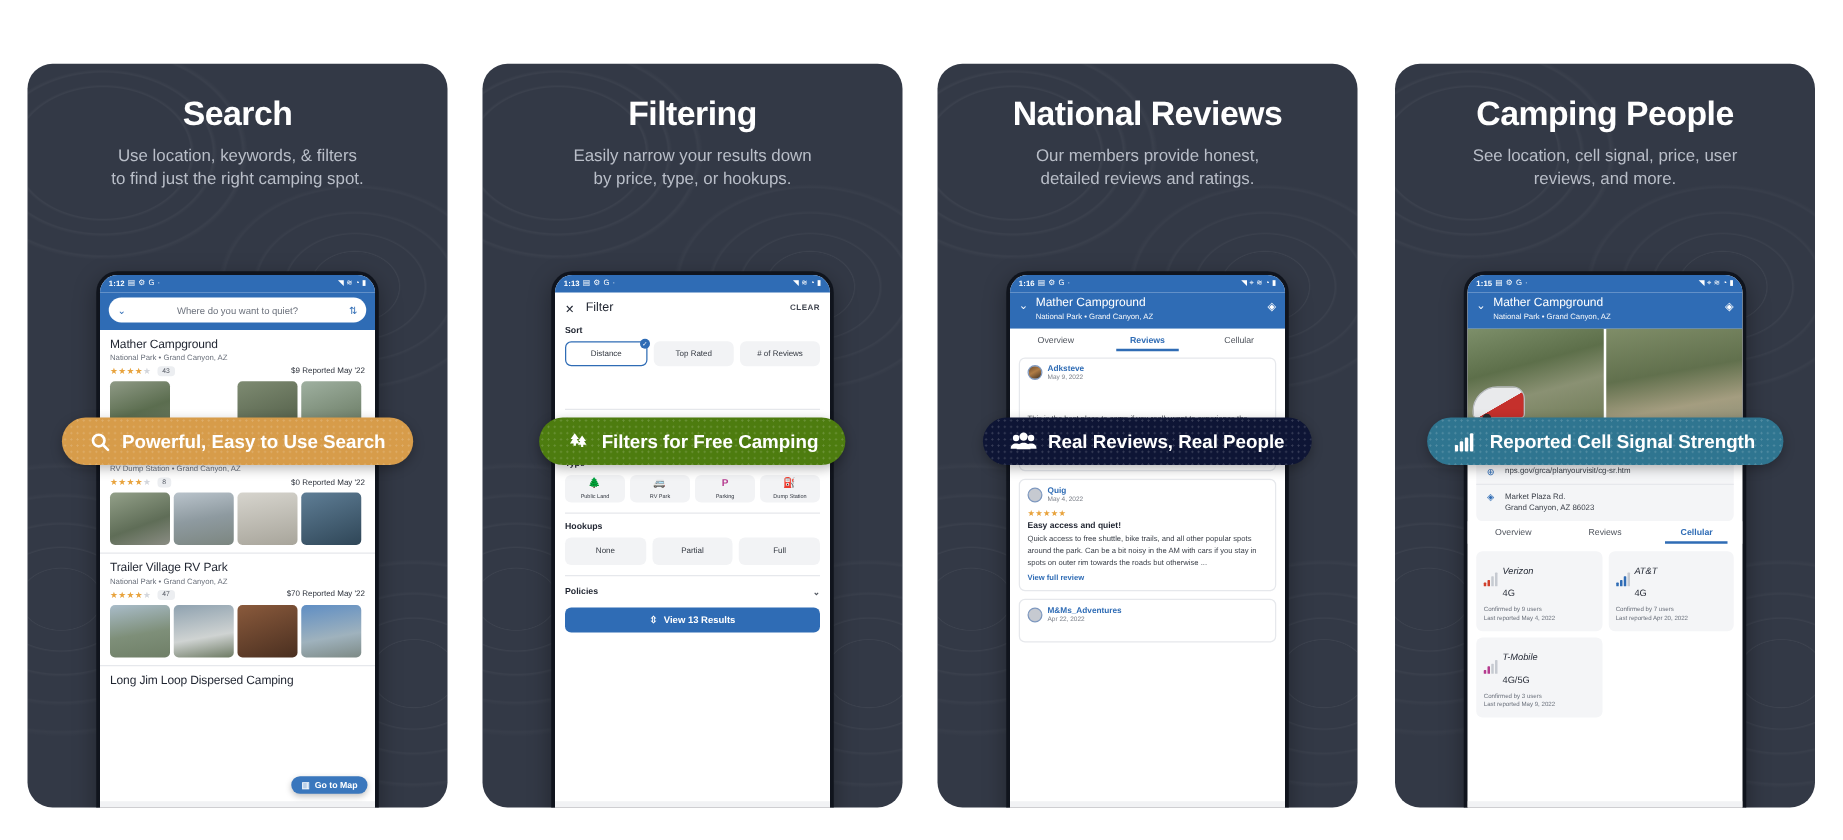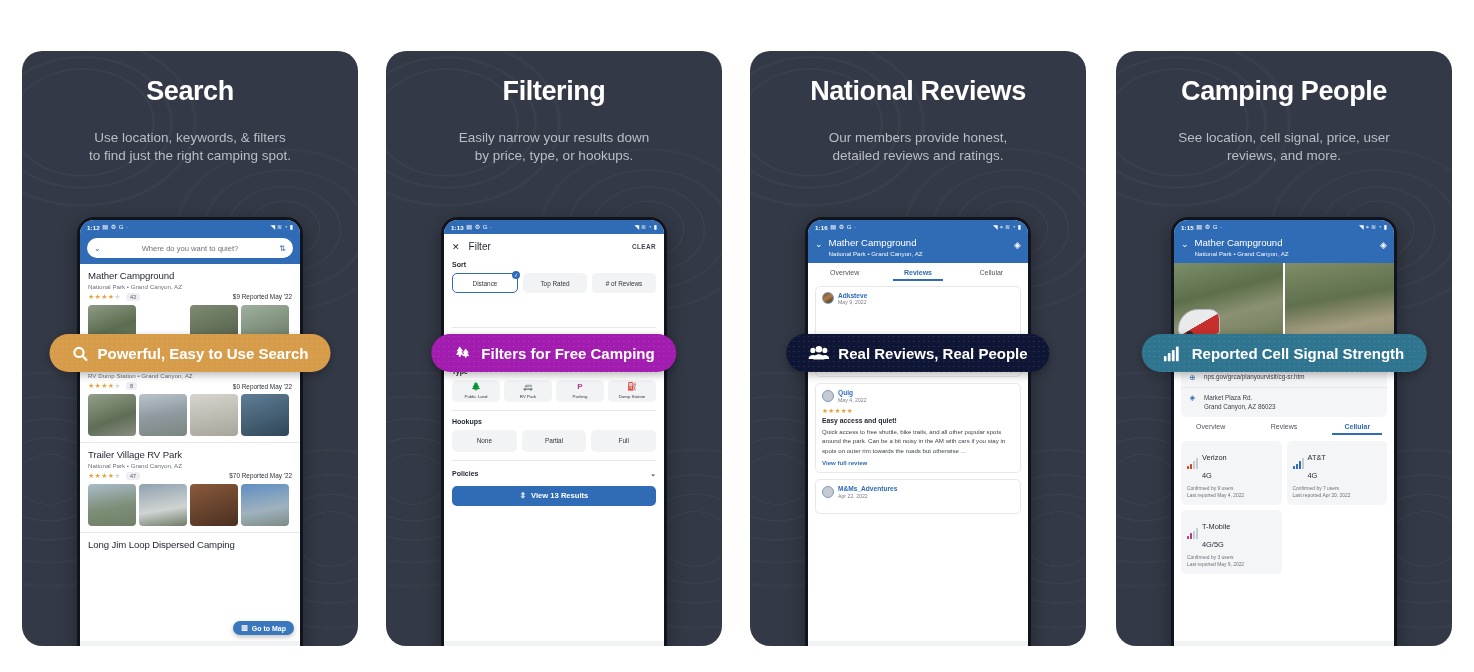--- a/index.html
+++ b/index.html
@@ -37,21 +37,21 @@
       radial-gradient(ellipse 120px 95px at 50% 52%, rgba(255,255,255,0) 58%, rgba(255,255,255,.028) 59%, rgba(255,255,255,0) 61%),
       radial-gradient(ellipse 175px 135px at 50% 52%, rgba(255,255,255,0) 58%, rgba(255,255,255,.024) 59%, rgba(255,255,255,0) 61%);
     pointer-events:none;
   }
 
   .panel-head { position:absolute; top:0; left:0; right:0; padding-top:26px; text-align:center; z-index:3; }
   .panel-title {
     color:#fff; font-weight:700; font-size:27px; letter-spacing:-.4px; line-height:1.1;
   }
   .panel-sub {
-    margin-top:22px; color:#b9bec8; font-size:13.5px; line-height:1.38; padding:0 22px;text-align:center;
+    margin-top:9px; color:#b9bec8; font-size:13.5px; line-height:1.38; padding:0 22px;text-align:center;
   }
 
   
   .phone {
     position:absolute; left:50%; transform:translateX(-50%); top:166px;
     width:226px; height:447px; background:#10141d;
     border-radius:17px; padding:3px; z-index:2;
     box-shadow: 0 6px 18px rgba(0,0,0,.35);
   }
   .screen { width:100%; height:100%; background:#fff; border-radius:14px; overflow:hidden; position:relative; display:flex; flex-direction:column; }
@@ -165,21 +165,21 @@
   .hero { display:flex; gap:1.5px; height:78px; flex:none; }
   .hero > div { flex:1; }
   .info-card { margin:5px 7px 0; background:#f4f5f7; border-radius:5px; padding:1px 0; flex:none; }
   .info-row { display:flex; align-items:flex-start; gap:7px; padding:5px 7px; }
   .info-row + .info-row { border-top:1px solid #e6e8ec; }
   .info-ico { color:#2f6cb5; font-size:7.5px; width:9px; text-align:center; flex:none; padding-top:.5px; }
   .info-txt { font-size:6.3px; color:#3a3f48; line-height:1.45; }
   .cell-grid { display:flex; flex-wrap:wrap; gap:5px; padding:6px 7px 0; }
   .cell-card { width:calc(50% - 2.5px); background:#f4f5f7; border-radius:5px; padding:5px 6px 6px; }
   .cell-top { display:flex; align-items:center; gap:4px; }
-  .cc-name { font-size:7.4px; color:#1f2430; line-height:1.12; }
+  .cc-name { font-size:7.4px; color:#1f2430; line-height:1.12;font-style:italic; }
   .cc-gen { font-size:7.4px; color:#1f2430; line-height:1.12; }
   .cc-meta { font-size:4.9px; color:#6b717c; line-height:1.45; margin-top:3px; }
   .bars { display:flex; align-items:flex-end; gap:1px; height:11px; }
   .bars i { width:2px; background:#c6cad1; display:block; border-radius:.5px; }
 </style>
 </head>
 <body>
 
 <div class="stage">
 
@@ -409,21 +409,21 @@
 
         <div class="navbar-bottom">
           <span>|||</span>
           <span>◯</span>
           <span>‹</span>
         </div>
 
       </div>
     </div>
 
-    <div class="pill" style="background:#a21caf">
+    <div class="pill" style="background:#4d7c0f">
       <span class="pill-dots"></span>
       <span class="pill-ico">
         <svg width="19" height="19" viewBox="0 0 24 24" fill="#fff">
           <path d="M8.2 3.2 4 9.2h2.2L3.4 13.6h3.6v2.4h2.4v-2.4h3.6L10.2 9.2h2.2z"></path>
           <path d="M15.6 5.6 11.8 11h2l-2.5 4h3.3v2.2h2.2V15h3.3l-2.5-4h2z"></path>
         </svg>
       </span>
       <span class="pill-txt">Filters for Free Camping</span>
     </div>
   </div>

